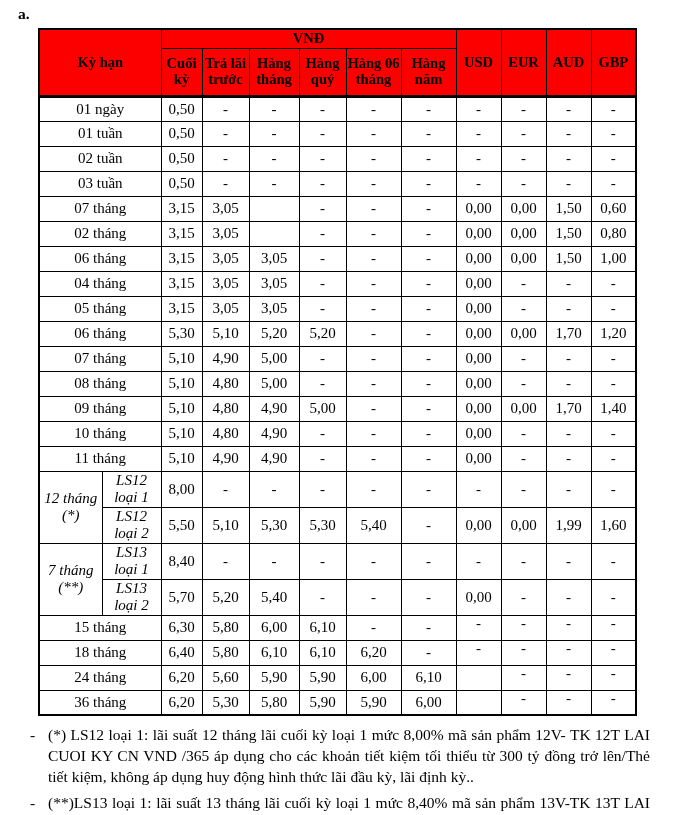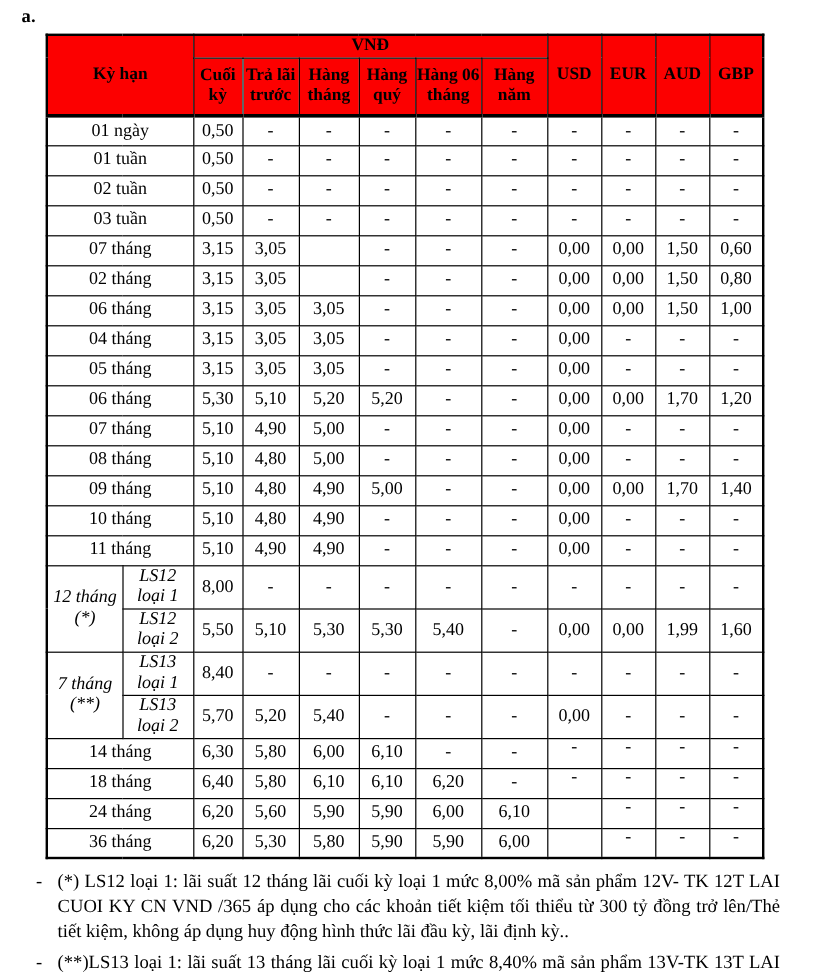--- a/index.html
+++ b/index.html
@@ -350,21 +350,21 @@
         <td class="rate-cell">5,40</td>
         <td class="rate-cell">-</td>
         <td class="rate-cell">-</td>
         <td class="rate-cell">-</td>
         <td class="rate-cell">0,00</td>
         <td class="rate-cell">-</td>
         <td class="rate-cell">-</td>
         <td class="rate-cell">-</td>
       </tr>
       <tr class="row-normal">
-        <td class="term-label" colspan="2">14 tháng</td>
+        <td class="term-label" colspan="2">15 tháng</td>
         <td class="rate-cell">6,30</td>
         <td class="rate-cell">5,80</td>
         <td class="rate-cell">6,00</td>
         <td class="rate-cell">6,10</td>
         <td class="rate-cell">-</td>
         <td class="rate-cell">-</td>
         <td class="rate-cell fx-top">-</td>
         <td class="rate-cell fx-top">-</td>
         <td class="rate-cell fx-top">-</td>
         <td class="rate-cell fx-top">-</td>

